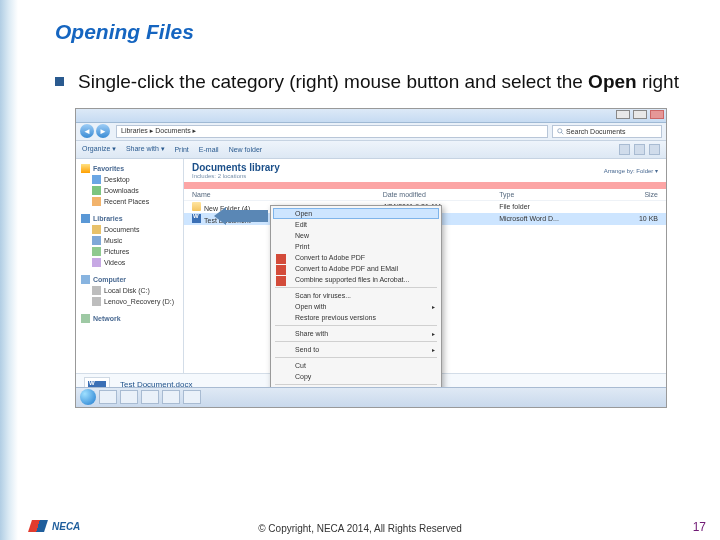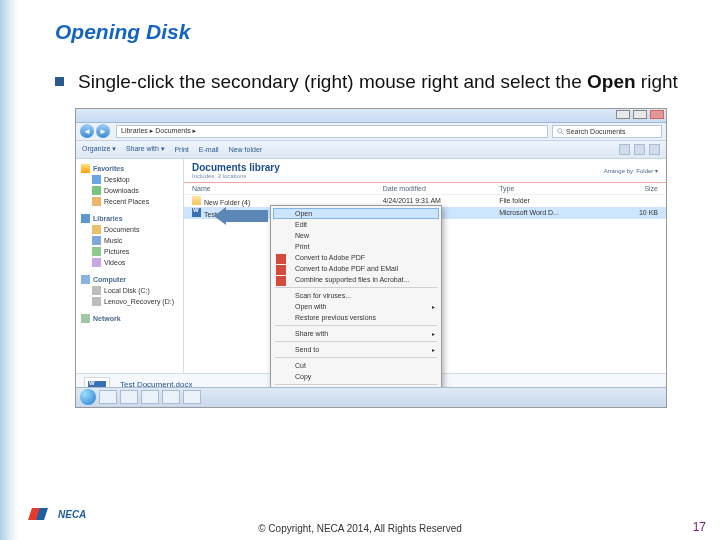--- a/index.html
+++ b/index.html
@@ -56,21 +56,21 @@
   .ico-rec{background:#f2b36b;}
   .ico-lib{background:#5a98d6;}
   .ico-doc{background:#e8c16a;}
   .ico-mus{background:#7fa8d8;}
   .ico-pic{background:#8fc98f;}
   .ico-vid{background:#c7a8e4;}
   .ico-comp{background:#88b4e0;}
   .ico-disk{background:#bdbdbd;}
   .ico-net{background:#9ec9a4;}
   .main { flex:1; background:#fff; display:flex; flex-direction:column;}
-  .lib-header { padding:3px 8px; border-bottom:1px solid #fca5a5; display:flex; justify-content:space-between; align-items:center;}
+  .lib-header { padding:3px 8px; border-bottom:7px solid #fca5a5; display:flex; justify-content:space-between; align-items:center;}
   .lib-header .t1 { color:#1b4f89; font-size:10px; font-weight:bold;}
   .lib-header .t2 { color:#7890aa; font-size:6px;}
   .arrange { color:#4a6a92; font-size:6px;}
   .cols { display:flex; padding:2px 8px; color:#55687e; border-bottom:1px solid #eef2f7;}
   .col-name{flex:1.8;} .col-date{flex:1.1;} .col-type{flex:0.9;} .col-size{flex:0.6; text-align:right;}
   .row { display:flex; padding:1px 8px; align-items:center;}
   .row .ico{margin-right:3px;}
   .ico-folder{background:linear-gradient(#ffe4a0,#f4c561); border-radius:1px;}
   .ico-word{background:#3a6fb5; position:relative;}
   .ico-word::after{content:"W"; position:absolute; color:#fff; font-size:6px; left:1px; top:-1px; font-weight:bold;}
@@ -100,37 +100,37 @@
   .details-pane .meta { display:flex; flex-direction:column; font-size:6px; color:#49627e;}
   .details-pane .meta .row2 { display:flex; gap:20px; color:#7890aa;}
   .taskbar { position:absolute; left:0; right:0; bottom:0; height:20px; background:linear-gradient(#dfe9f5,#c9d9ec); border-top:1px solid #a8bbd2; display:flex; align-items:center; padding:0 4px; gap:3px;}
   .start-orb { width:16px; height:16px; border-radius:50%; background:radial-gradient(circle at 30% 30%, #9fe0ff, #1e7acf);}
   .tb-ico { width:18px; height:14px; border:1px solid #a8bbd2; background:#eaf1f9;}
   .footer {
     position:absolute; left:0; right:0; bottom:6px;
     display:flex; align-items:center; justify-content:center;
     font-size:10px; color:#333;text-align:center;
   }
-  .logo { position:absolute; left:30px; bottom:20px; display:flex; align-items:center; gap:12px;}
+  .logo { position:absolute; left:30px; bottom:8px; display:flex; align-items:center; gap:6px;}
   .logo .sw { width:16px; height:12px; background:linear-gradient(90deg,#e23b2e 50%, #1f5e9c 50%); transform:skewX(-18deg);}
   .logo .txt { font-size:10px; font-weight:bold; color:#1f5e9c; font-style:italic;}
   .pagenum { position:absolute; right:14px; bottom:6px; font-size:12px; color:#701a75;}
 </style>
 </head>
 <body>
 
 <div class="left-stripe"></div>
 
 <div class="slide">
-  <div class="subtitle">Opening Disk</div>
+  <div class="subtitle">Opening Files</div>
 
   <div class="body">
     <div class="bullet-sq"></div>
     <div class="body-text">
-      <span>Single-click the secondary (right) mouse right and select the </span><span class="bold">Open</span><span> right</span>
+      <span>Single-click the category (right) mouse button and select the </span><span class="bold">Open</span><span> right</span>
     </div>
   </div>
 
   <div class="screenshot">
     <div class="win-titlebar">
       <div class="win-btns">
         <span></span>
         <span></span>
         <span class="close"></span>
       </div>

